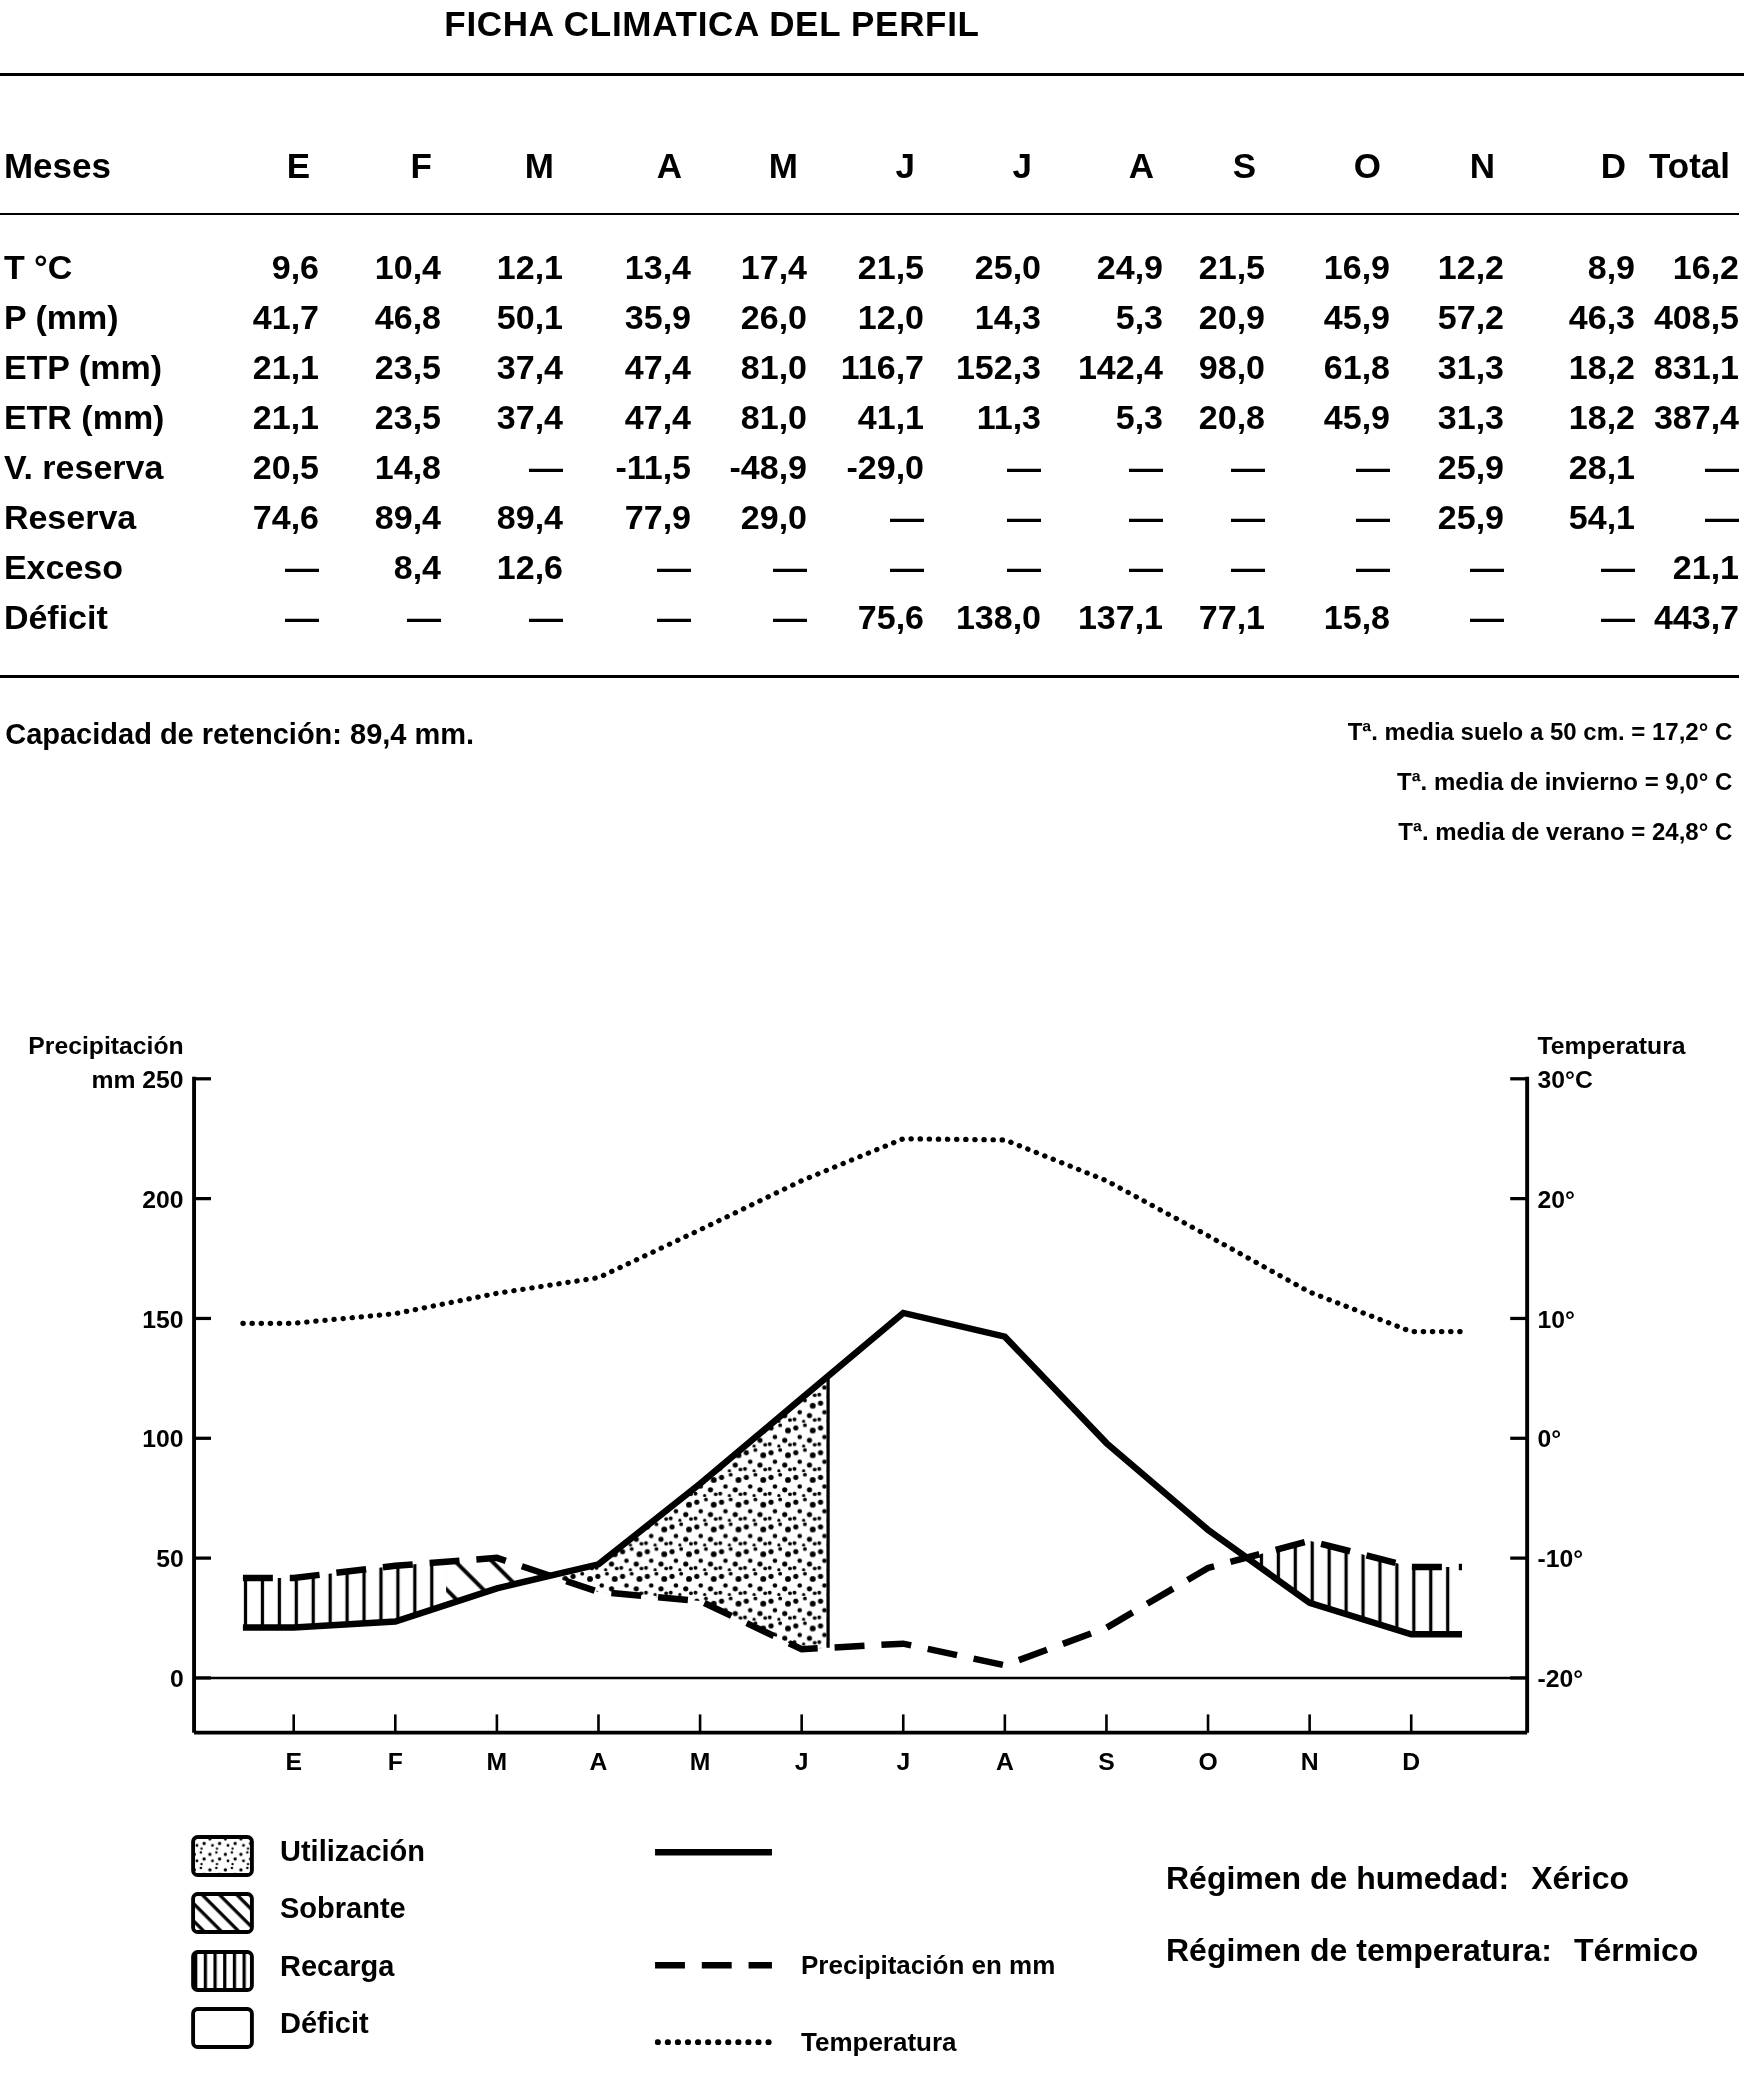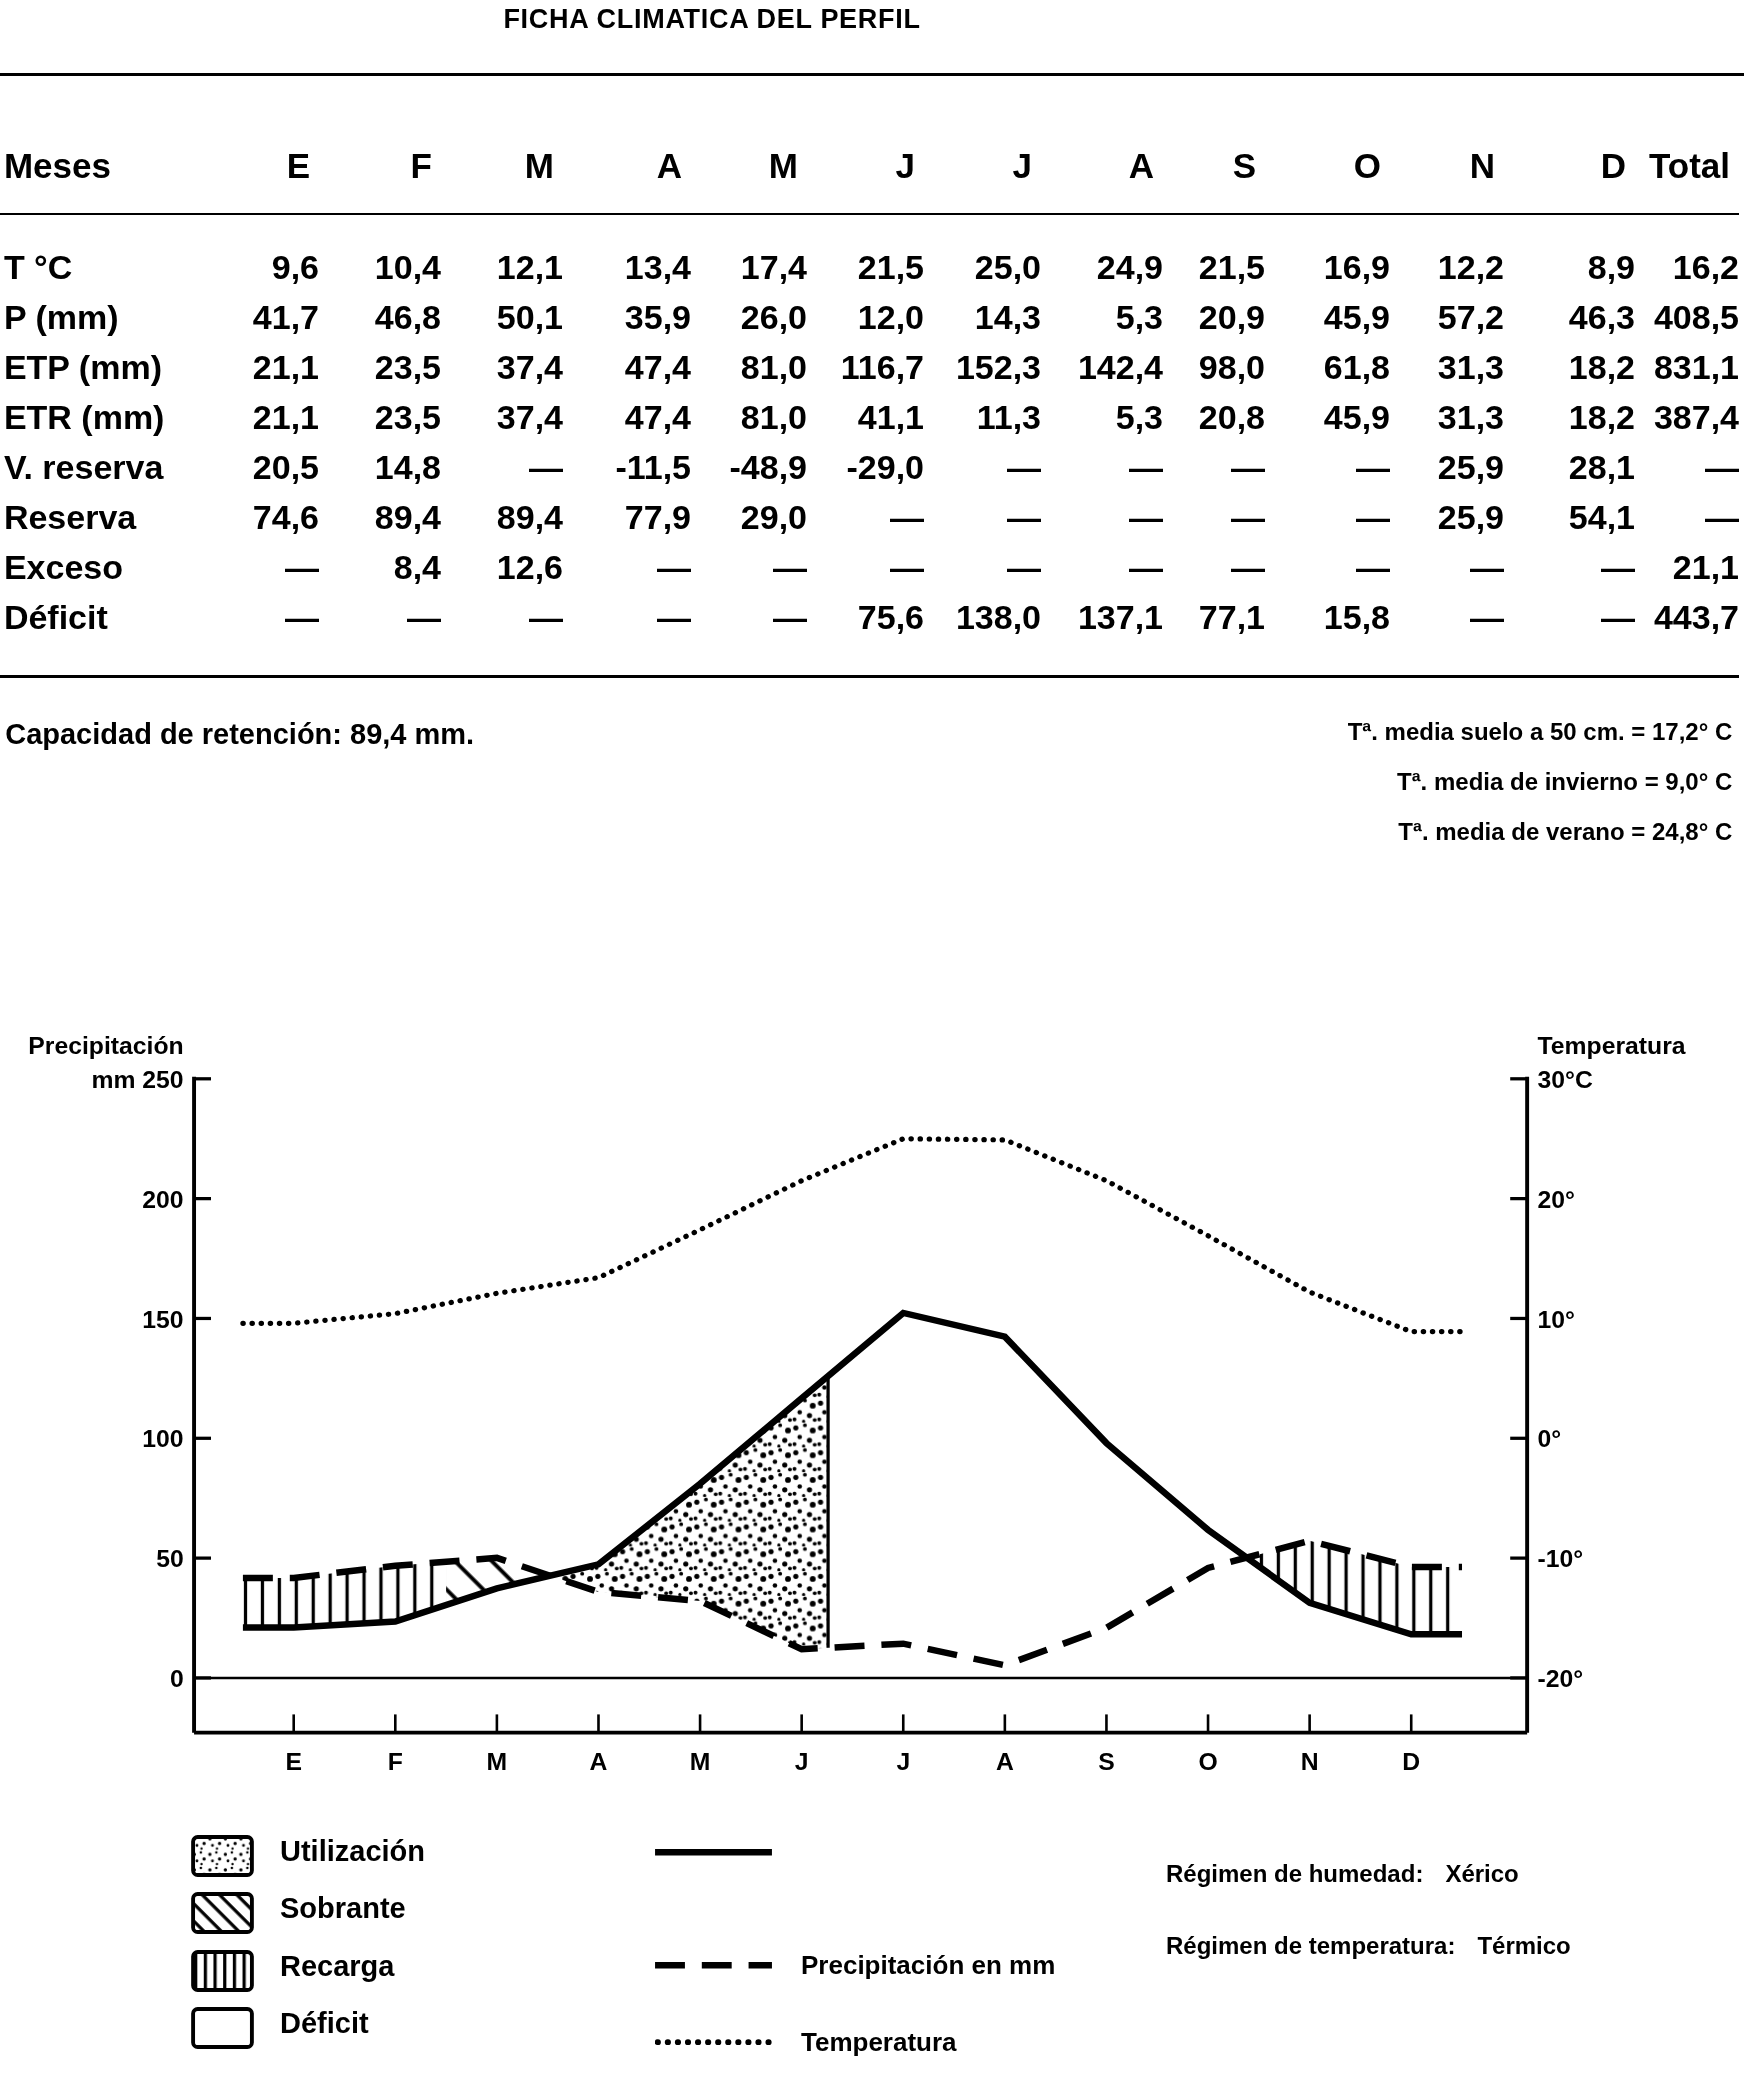--- a/index.html
+++ b/index.html
@@ -3,21 +3,21 @@
 <meta charset="utf-8">
 <style>
   html,body{margin:0;padding:0;}
   body{
     width:1744px;height:2097px;position:relative;overflow:hidden;
     background:#ffffff;color:#000000;
     font-family:"Liberation Sans", sans-serif;
   }
   .page-title{
     position:absolute;top:3.9px;left:0;width:1424px;text-align:center;
-    font-size:27px;font-weight:700;letter-spacing:0.7px;
+    font-size:35px;font-weight:700;letter-spacing:0.7px;
   }
   .rule-top{position:absolute;top:73px;left:0;width:1744px;height:3.3px;background:#000;}
 
   
   .climate-table{
     position:absolute;top:111px;left:0;width:1739px;
     --cols:215px 104px 122px 122px 128px 116px 117px 117px 122px 102px 125px 114px 131px 104px;
   }
   .thead{
     display:grid;grid-template-columns:var(--cols);
@@ -41,21 +41,21 @@
   
   .chart-wrap{position:absolute;top:977px;left:0;width:1744px;height:834px;}
   svg{font-family:"Liberation Sans", sans-serif;}
   svg text{font-weight:700;fill:#000;}
 
   
   .area-item{position:absolute;left:191px;display:flex;align-items:flex-start;gap:26px;}
   .area-item .lab{font-size:29px;font-weight:700;white-space:nowrap;}
   .line-item{position:absolute;left:655px;display:flex;align-items:center;gap:29px;}
   .line-item .lab{font-size:26px;font-weight:700;line-height:31px;max-width:306px;}
-  .regime-item{position:absolute;left:1166px;font-size:24px;font-weight:700;white-space:nowrap;}
+  .regime-item{position:absolute;left:1166px;font-size:32px;font-weight:700;white-space:nowrap;}
   .regime-item .val{font-weight:800;margin-left:22px;}
   .swatch{display:block;}
   .hidden-defs{position:absolute;width:0;height:0;}
 </style>
 </head>
 <body>
 
 <svg class="hidden-defs" aria-hidden="true">
   <defs>
     <pattern id="patVert" width="26" height="26" patternUnits="userSpaceOnUse">

